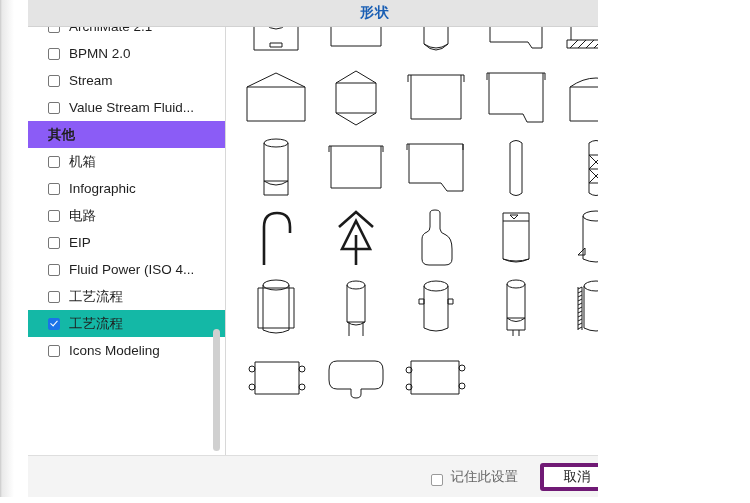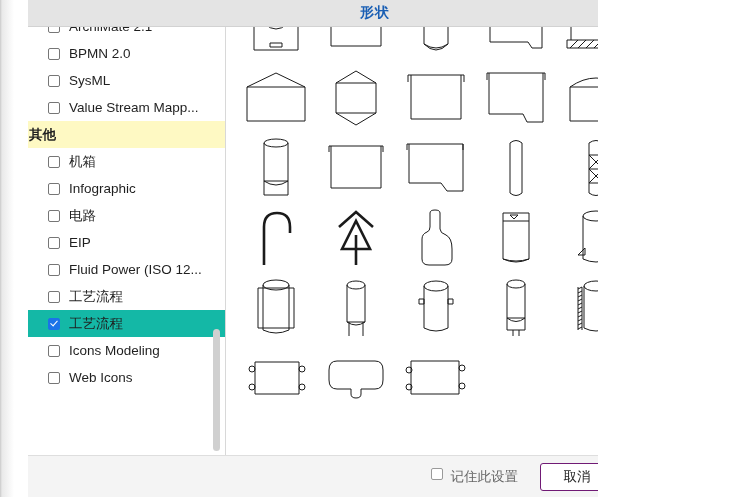--- a/index.html
+++ b/index.html
@@ -93,23 +93,23 @@
     height: 27px;
     display: flex;
     align-items: center;
     padding-left: 20px;
     box-sizing: border-box;
     font-size: 13.5px;
     color: #1f1f1f;
     white-space: nowrap;
   }
   .side-row.group {
-    background: #fef9c3;
+    background: #8b5cf6;
     font-weight: bold;
-    padding-left: 1px;
+    padding-left: 20px;
   }
   .side-row.selected {
     background: #14b8a6;
   }
   .cbx {
     width: 12px;
     height: 12px;
     min-width: 12px;
     border: 1px solid #767676;
     border-radius: 2px;
@@ -216,21 +216,21 @@
     border-top: 1px solid #dedede;
     box-sizing: border-box;
     display: flex;
     align-items: center;
     justify-content: flex-end;
     padding-right: 22px;
     z-index: 20;
   }
   .remember {
     display: flex;
-    align-items: flex-start;
+    align-items: flex-end;
     margin-right: 22px;
     color: #666666;
     font-size: 13.5px;
   }
   .remember .cbx {
     margin-right: 8px;
     border-color: #9a9a9a;
   }
   .btn {
     height: 28px;
@@ -240,21 +240,21 @@
     font-family: "Liberation Sans", "DejaVu Sans", sans-serif;
     border-radius: 3px;
     box-sizing: border-box;
     display: inline-flex;
     align-items: center;
     justify-content: center;
     cursor: pointer;
   }
   .btn-cancel {
     background: #ffffff;
-    border: 1px solid #701a75;
+    border: 4px solid #701a75;
     color: #242424;
     margin-right: 12px;
   }
   .btn-apply {
     background: #7f1d1d;
     border: 1px solid #4c8bf5;
     color: #ffffff;
   }
 </style>
 </head>
@@ -279,26 +279,26 @@
           <span class="side-label">ArchiMate 2.1</span>
         </div>
 
         <div class="side-row">
           <span class="cbx"></span>
           <span class="side-label">BPMN 2.0</span>
         </div>
 
         <div class="side-row">
           <span class="cbx"></span>
-          <span class="side-label">SysML</span>
-        </div>
-
-        <div class="side-row">
-          <span class="cbx"></span>
-          <span class="side-label">Value Stream Mapp...</span>
+          <span class="side-label">Stream</span>
+        </div>
+
+        <div class="side-row">
+          <span class="cbx"></span>
+          <span class="side-label">Value Stream Fluid...</span>
         </div>
 
         <div class="side-row group">
           <span class="side-label">其他</span>
         </div>
 
         <div class="side-row">
           <span class="cbx"></span>
           <span class="side-label">机箱</span>
         </div>
@@ -314,42 +314,38 @@
         </div>
 
         <div class="side-row">
           <span class="cbx"></span>
           <span class="side-label">EIP</span>
         </div>
 
 
         <div class="side-row">
           <span class="cbx"></span>
-          <span class="side-label">Fluid Power (ISO 12...</span>
+          <span class="side-label">Fluid Power (ISO 4...</span>
         </div>
 
         <div class="side-row">
           <span class="cbx"></span>
           <span class="side-label">工艺流程</span>
         </div>
 
         <div class="side-row selected">
           <span class="cbx checked"></span>
           <span class="side-label">工艺流程</span>
         </div>
 
         <div class="side-row">
           <span class="cbx"></span>
           <span class="side-label">Icons Modeling</span>
         </div>
 
-        <div class="side-row">
-          <span class="cbx"></span>
-          <span class="side-label">Web Icons</span>
-        </div>
 
 
       </div>
 
       <div class="sidebar-scroll-track">
         <div class="sidebar-scroll-thumb"></div>
       </div>
     </div>
 
     <div class="shapes-panel">

